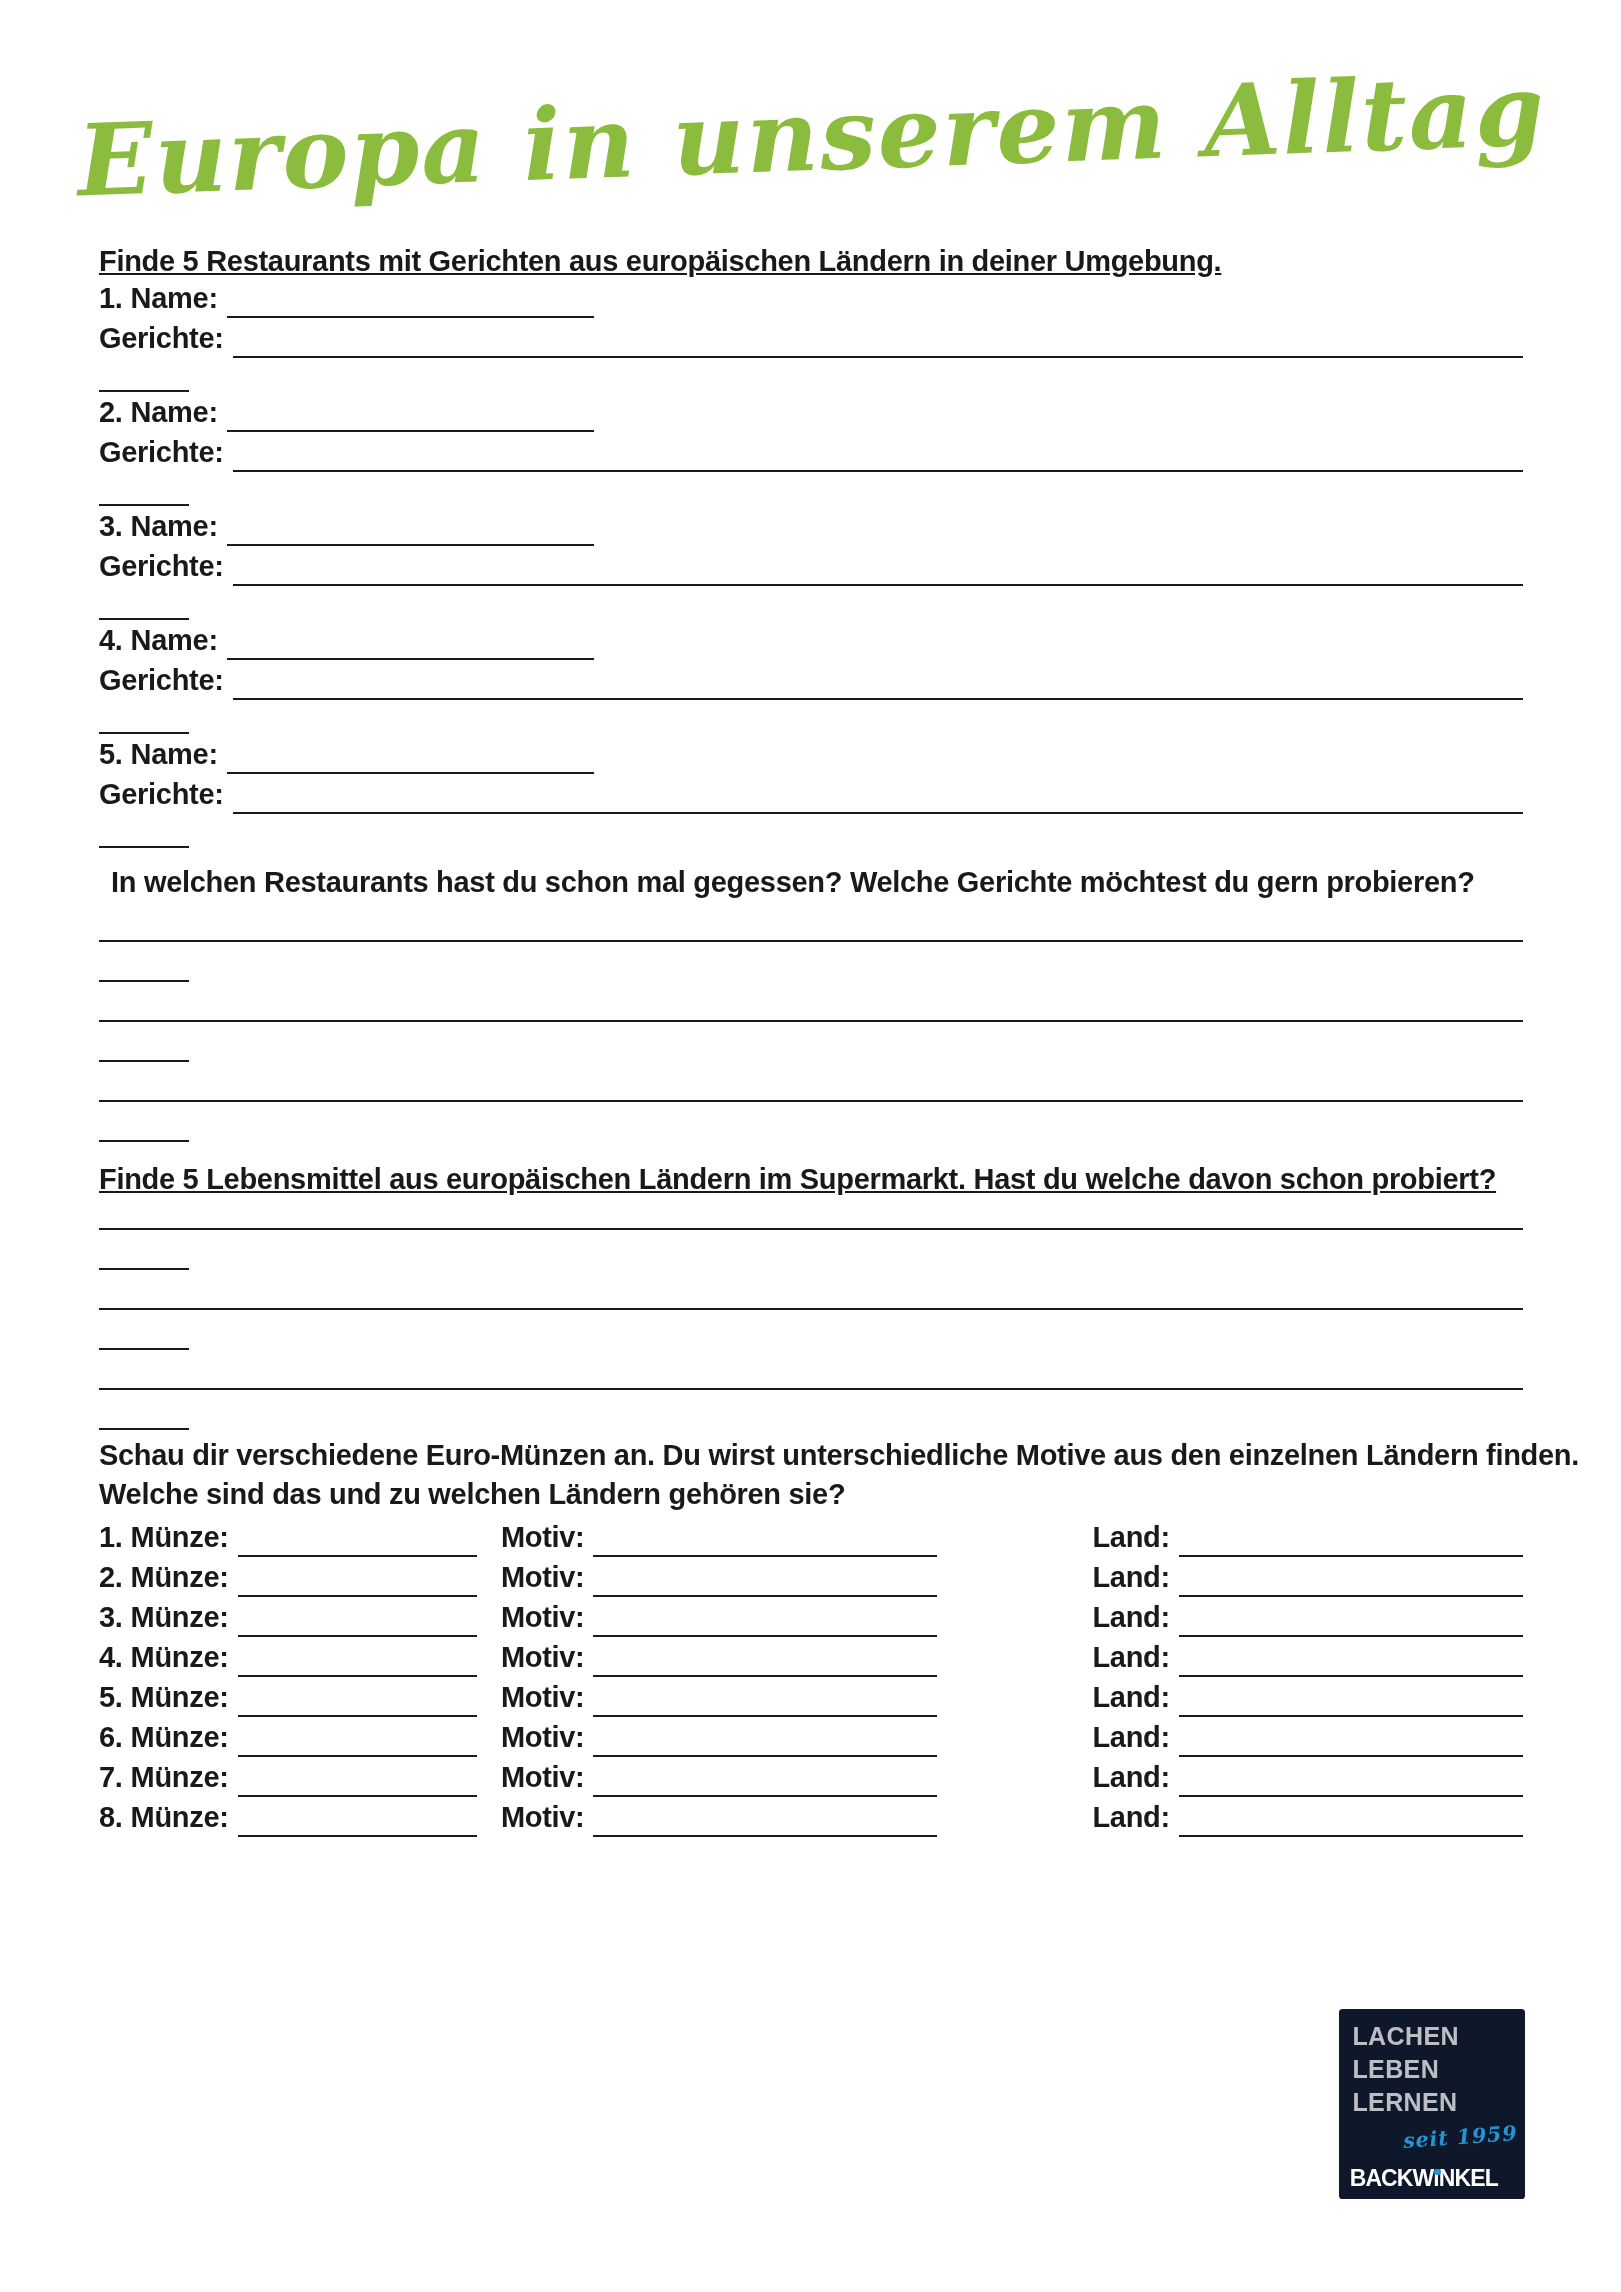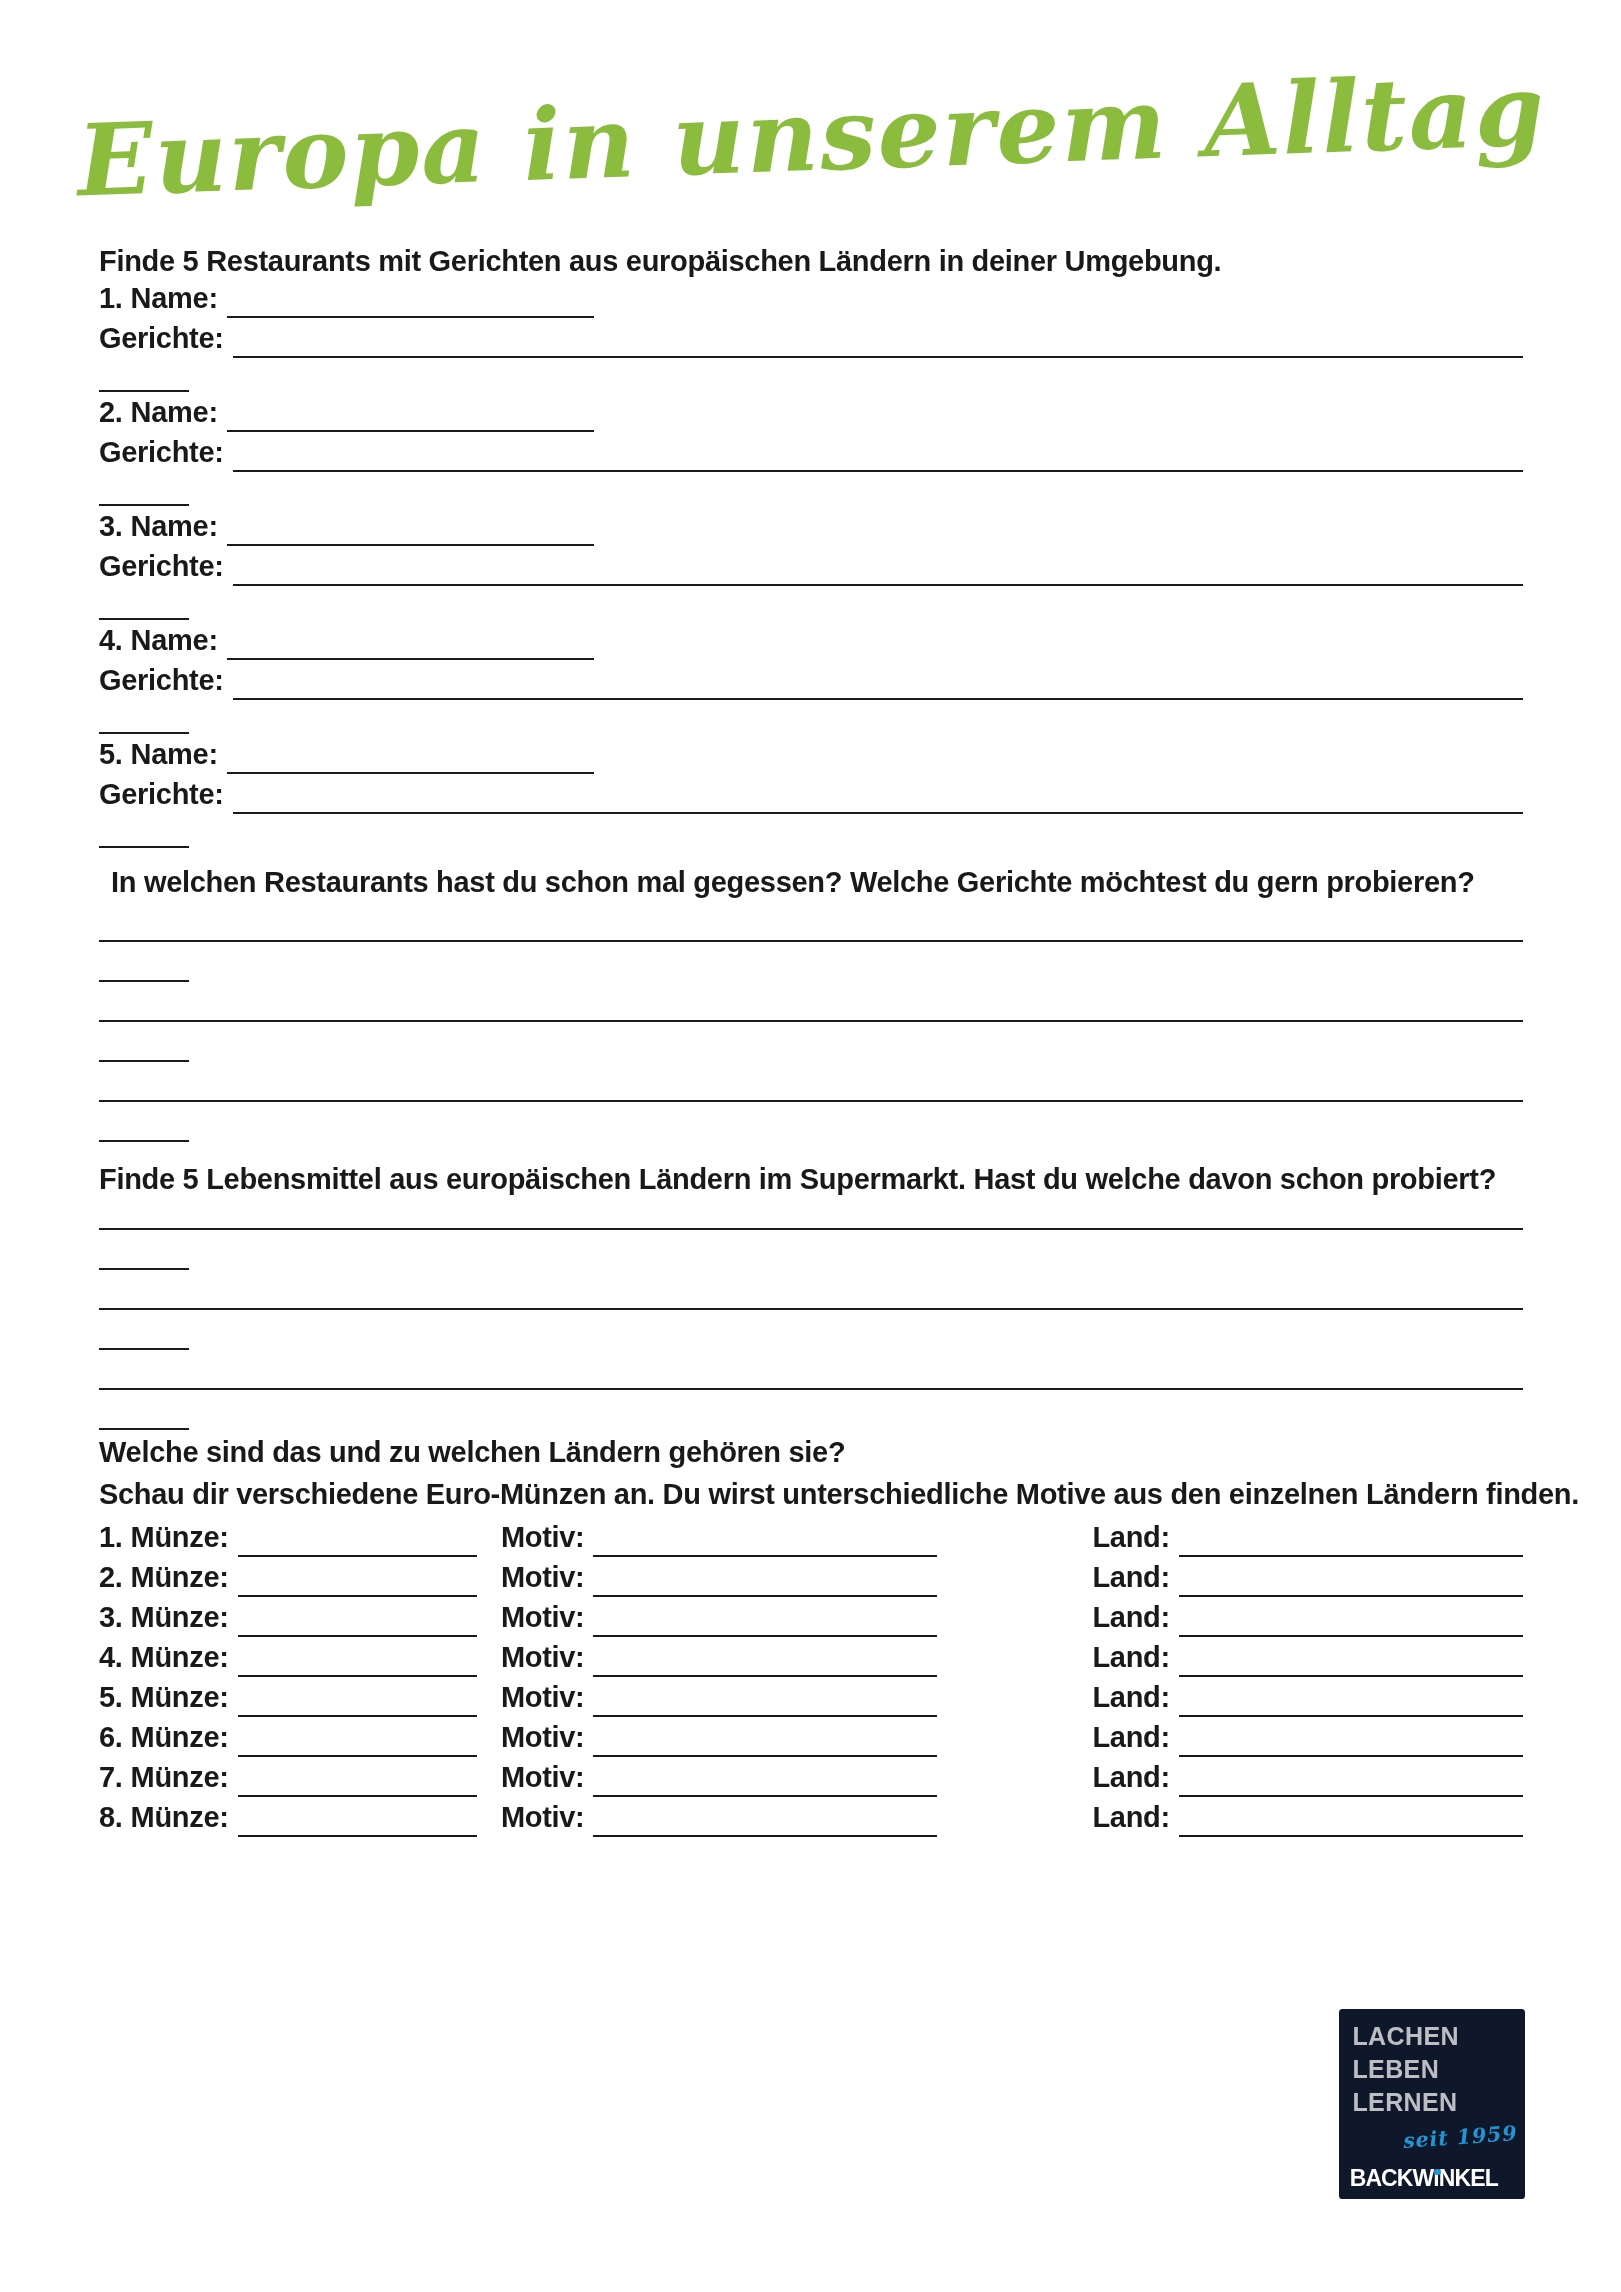--- a/index.html
+++ b/index.html
@@ -37,21 +37,21 @@
   .num { margin-right:8px; }
   .fill { border-bottom:2.7px solid #1a1a1a; height:7.2px; margin-left:9px; }
   .fill-grow { flex:1 1 auto; }
   .fill-full { width:100%; margin-left:0; }
   .w-name { width:367px; }
   .w-short { width:90px; margin-left:0; }
   .short-row { height:34px; }
 
   .qrow { display:flex; align-items:flex-end; height:41px; }
   .qrow .lbl { padding-bottom:1.8px; }
-  .mt14 { margin-top:12.5px; } .mt12 { margin-top:10.7px;margin-left:12px; } .mt6 { margin-top:5.4px; } .mt4 { margin-top:3.6px; }
+  .mt14 { margin-top:12.5px;text-decoration:underline; } .mt12 { margin-top:10.7px;margin-left:12px; } .mt6 { margin-top:5.4px; } .mt4 { margin-top:3.6px; }
   .h48 { height:43px; } .h38 { height:34px; }
 
   .introrow { display:flex; align-items:flex-end; height:39px; }
   .introrow .lbl { padding-bottom:1.8px; }
 
   
   .coinrow { display:flex; align-items:flex-end; height:40px; }
   .cgroup { display:flex; align-items:flex-end; }
   .cg1 { width:380px; }
   .cg2 { width:439px; margin-left:24px; }
@@ -215,25 +215,25 @@
     <div class="trow">
         <span class="fill w-short"></span>
       </div>
     <div class="trow">
         <span class="fill fill-full"></span>
       </div>
     <div class="trow">
         <span class="fill w-short"></span>
       </div>
 
+    <div class="introrow mt4">
+      <span class="lbl">Schau dir verschiedene Euro-Münzen an. Du wirst unterschiedliche Motive aus den einzelnen Ländern finden.</span>
+    </div>
     <div class="introrow">
       <span class="lbl">Welche sind das und zu welchen Ländern gehören sie?</span>
-    </div>
-    <div class="introrow mt4">
-      <span class="lbl">Schau dir verschiedene Euro-Münzen an. Du wirst unterschiedliche Motive aus den einzelnen Ländern finden.</span>
     </div>
 
     <div class="coinrow mt6">
       <span class="cgroup cg1">
         <span class="lbl">
             <span class="num">1.</span>
             <span>Münze:</span>
           </span>
         <span class="fill fill-grow"></span>
       </span>

